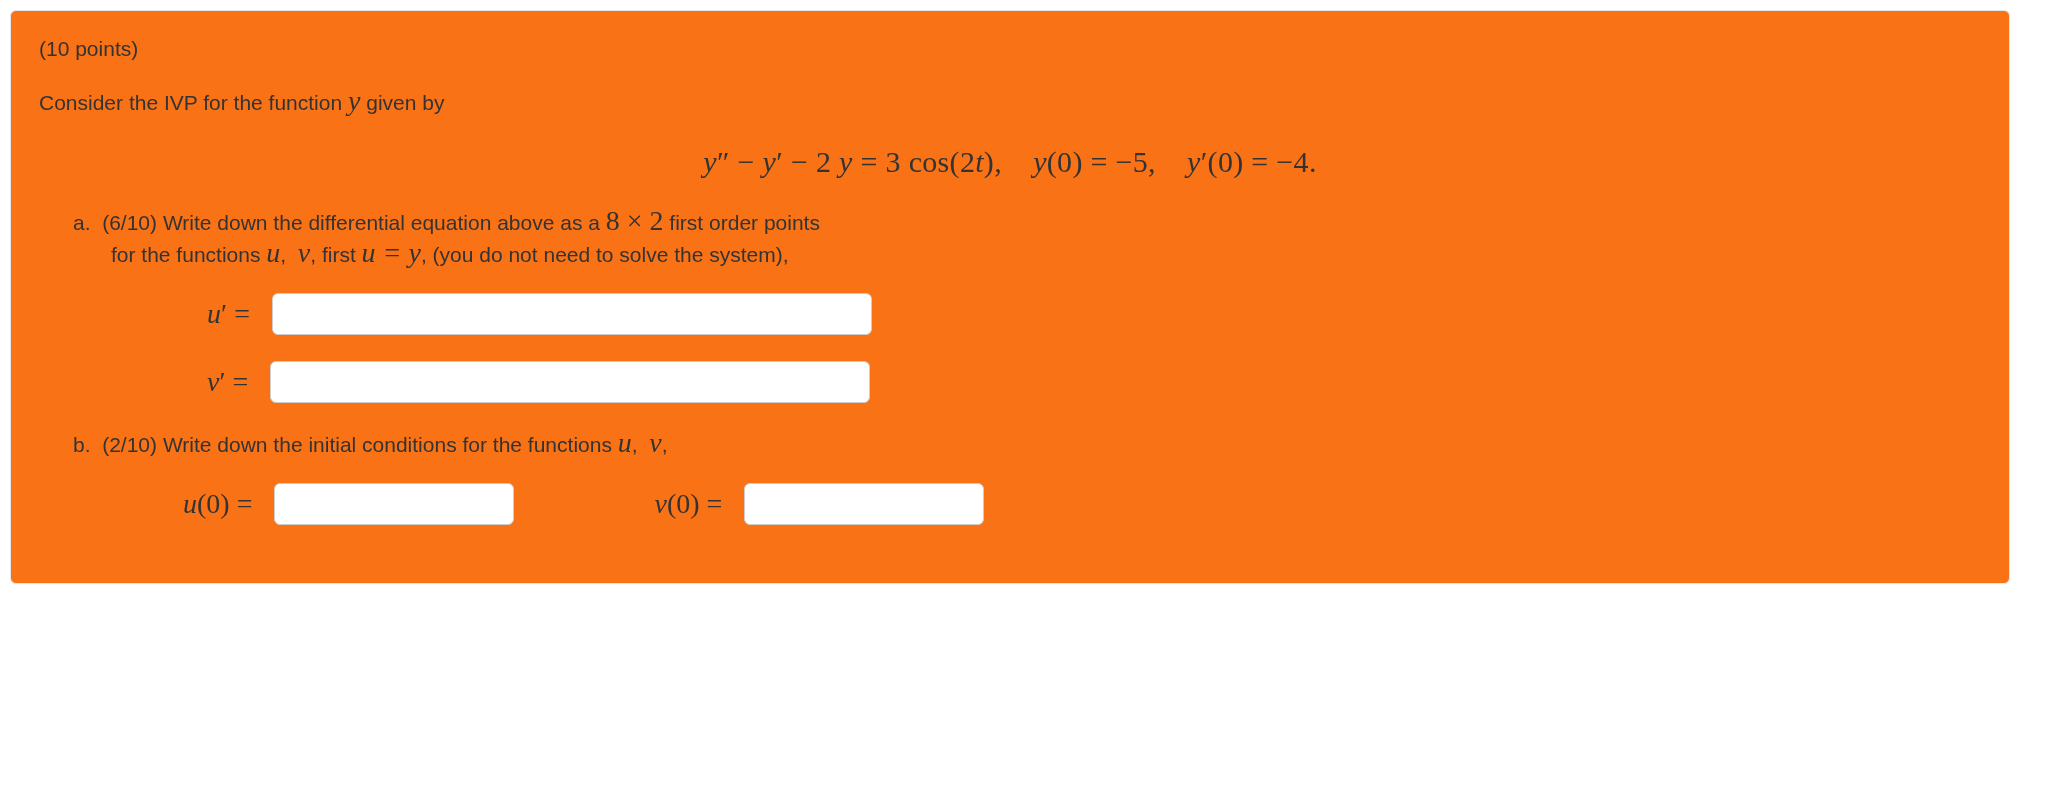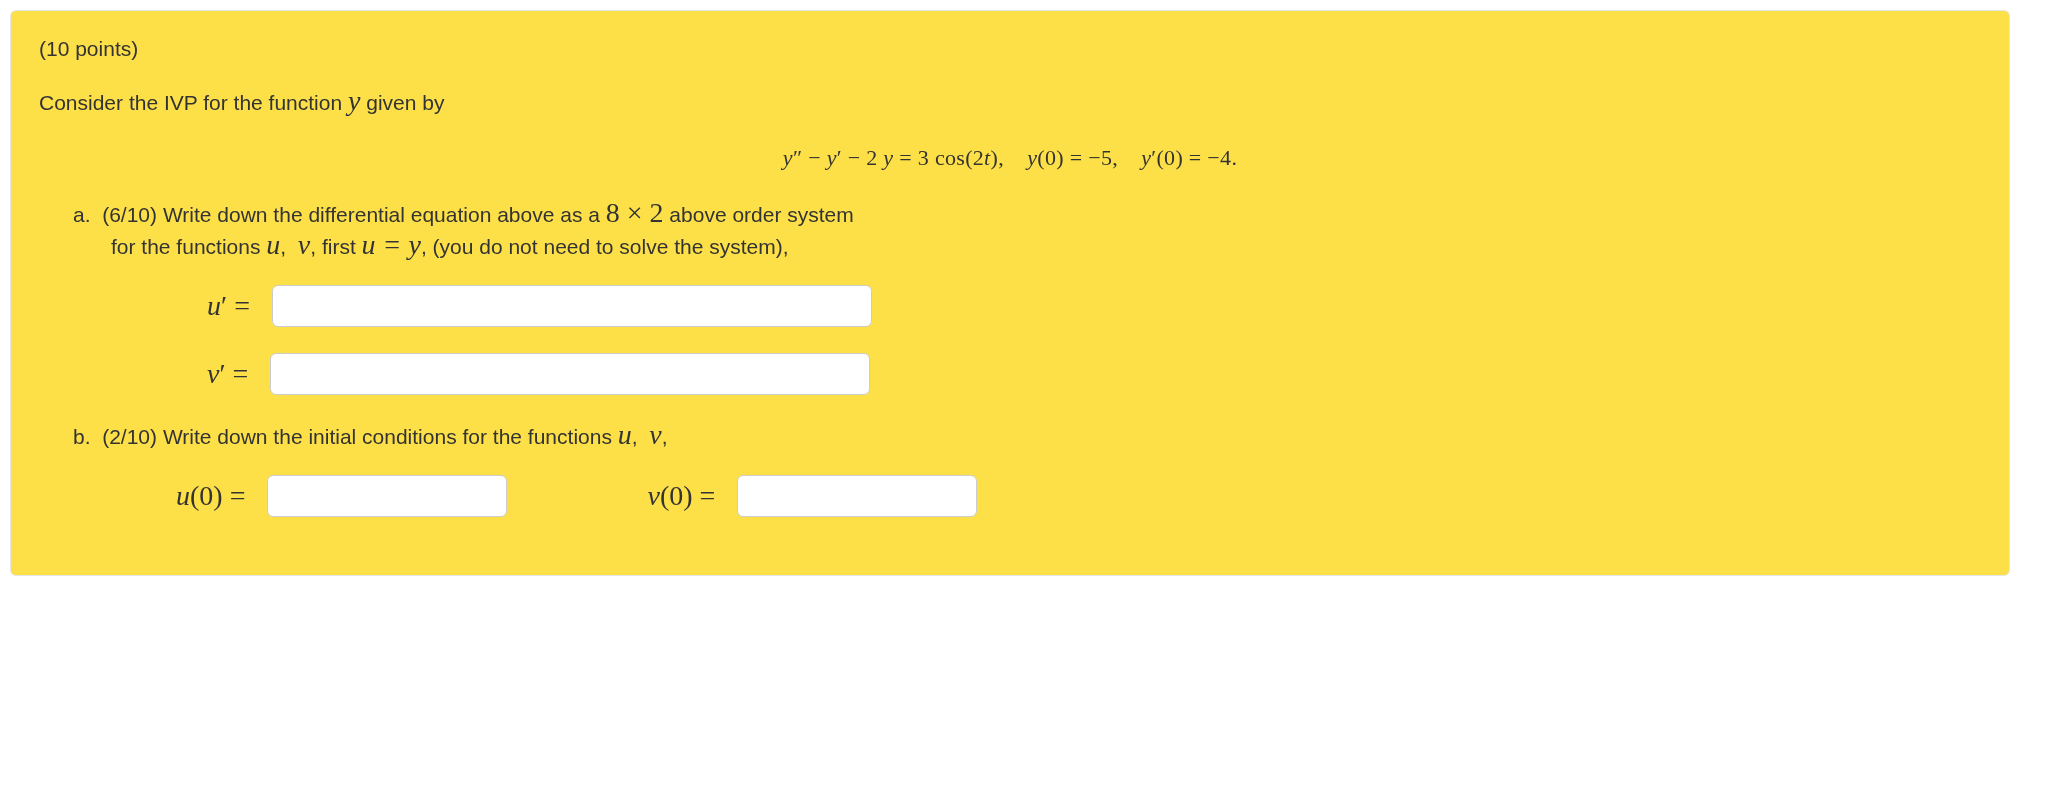--- a/index.html
+++ b/index.html
@@ -4,33 +4,33 @@
 <style>
   html,body{margin:0;padding:0}
   body{
     font-family:"Helvetica Neue",Helvetica,Arial,sans-serif;
     font-size:21px;
     color:#333;
     background:#fff;
     padding:10px;
   }
   .panel{
-    background:#fde047;
+    background:#f97316;
     border:1px solid #e6e6e6;
     border-radius:6px;
     padding:26px 28px 34px;
     width:2000px;
     box-sizing:border-box;
   }
   .pts{margin-bottom:24px}
   .intro{margin-bottom:28px}
   .eq-center{
     text-align:center;
     font-family:"STIXGeneral","Cambria Math","Times New Roman",serif;
-    font-size:22px;
+    font-size:30px;
     margin:20px 0 26px;
     letter-spacing:.3px;
   }
   ol.parts{list-style:none;margin:0;padding:0}
   ol.parts>li{margin:8px 0 24px 34px;text-indent:-38px;padding-left:38px}
   .plabel{display:inline}
   .mi{font-family:"STIXGeneral","Cambria Math","Times New Roman",serif;font-style:italic}
   .mn{font-family:"STIXGeneral","Cambria Math","Times New Roman",serif}
   .mop{font-family:"STIXGeneral","Cambria Math","Times New Roman",serif}
   .small-math{font-size:28px}
@@ -67,40 +67,40 @@
   <div class="intro">
     <span>Consider the IVP for the function </span><span class="mi small-math">y</span><span> given by</span>
   </div>
 
   <div class="eq-center">
     <span class="mi">y</span><span class="mop">″</span> <span class="mop">−</span>  <span class="mi">y</span><span class="mop">′</span> <span class="mop">−</span> <span class="mn">2</span>&nbsp;<span class="mi">y</span> <span class="mop">=</span> <span class="mn">3</span>&nbsp;<span class="mop" style="font-style:normal">cos</span>(<span class="mn">2</span><span class="mi">t</span>)<span class="mop">,</span>&nbsp;&nbsp;&nbsp;&nbsp;<span class="mi">y</span>(<span class="mn">0</span>) <span class="mop">=</span> <span class="mop">−</span><span class="mn">5</span><span class="mop">,</span>&nbsp;&nbsp;&nbsp;&nbsp;<span class="mi">y</span><span class="mop">′</span>(<span class="mn">0</span>) <span class="mop">=</span> <span class="mop">−</span><span class="mn">4</span><span class="mop">.</span>
   </div>
 
   <ol class="parts">
     <li>
-      <span class="plabel">a.</span>&nbsp;&nbsp;<span>(6/10) Write down the differential equation above as a </span><span class="mn small-math">8 × 2</span><span> above order system</span><br>
+      <span class="plabel">a.</span>&nbsp;&nbsp;<span>(6/10) Write down the differential equation above as a </span><span class="mn small-math">8 × 2</span><span> first order points</span><br>
       <span>for the functions </span><span class="mi small-math">u</span><span>, </span>&nbsp;<span class="mi small-math">v</span><span>, first </span><span class="mi small-math">u = y</span><span>, (you do not need to solve the system),</span>
 
       <div class="ans-rows">
         <div class="row">
           <div class="lhs"><span class="mi">u</span><span class="mop">′</span>&nbsp;<span class="mop">=</span></div>
           <input type="text" class="w-long" style="">
         </div>
         <div class="row">
           <div class="lhs"><span class="mi">v</span><span class="mop">′</span>&nbsp;<span class="mop">=</span></div>
           <input type="text" class="w-long" style="">
         </div>
       </div>
     </li>
 
     <li>
       <span class="plabel">b.</span>&nbsp;&nbsp;<span>(2/10) Write down the initial conditions for the functions </span><span class="mi small-math">u</span><span>, </span>&nbsp;<span class="mi small-math">v</span><span>,</span>
 
       <div class="ans-rows" style="margin-left:60px">
-        <div class="row row-b" style="margin-left:5px">
+        <div class="row row-b" style="margin-left:12px">
           <div class="lhs"><span class="mi">u</span>(<span class="mn">0</span>)&nbsp;<span class="mop">=</span></div>
           <input type="text" class="w-short" style="">
           <div class="gap"></div>
           <div class="lhs"><span class="mi">v</span>(<span class="mn">0</span>)&nbsp;<span class="mop">=</span></div>
           <input type="text" class="w-short" style="">
         </div>
       </div>
     </li>
   </ol>
 

